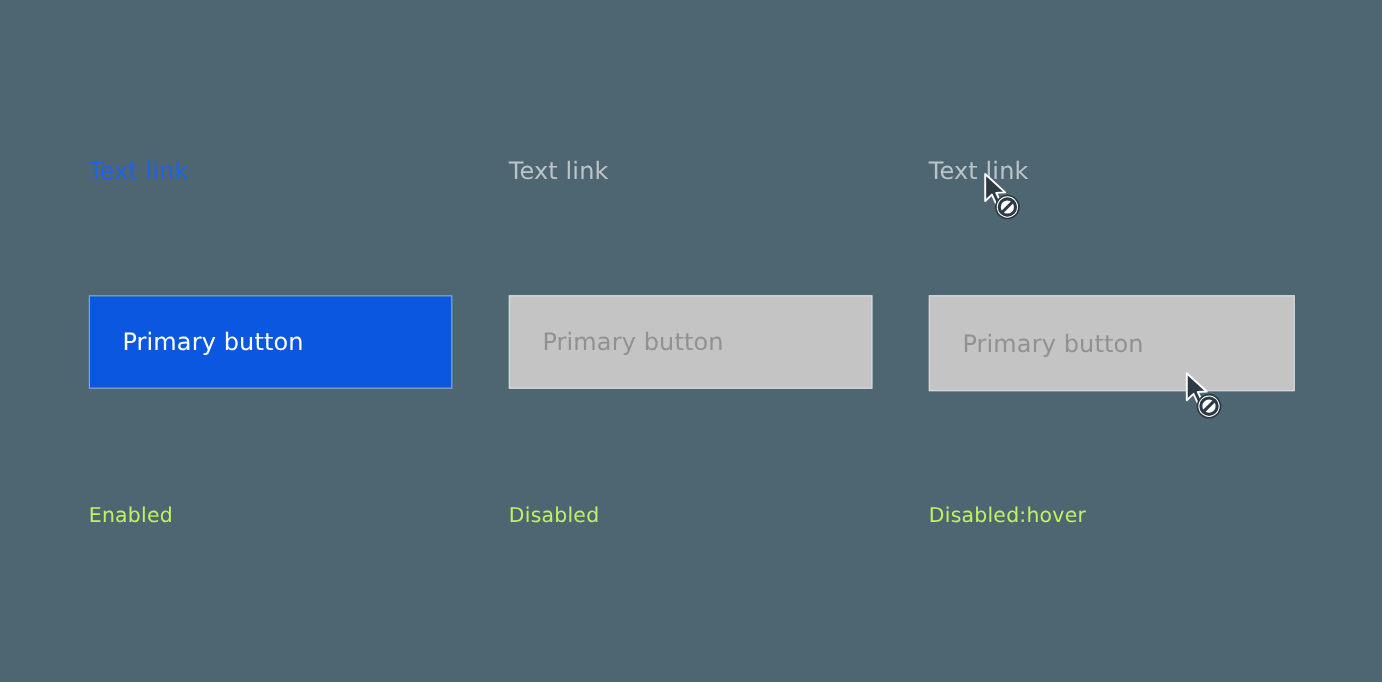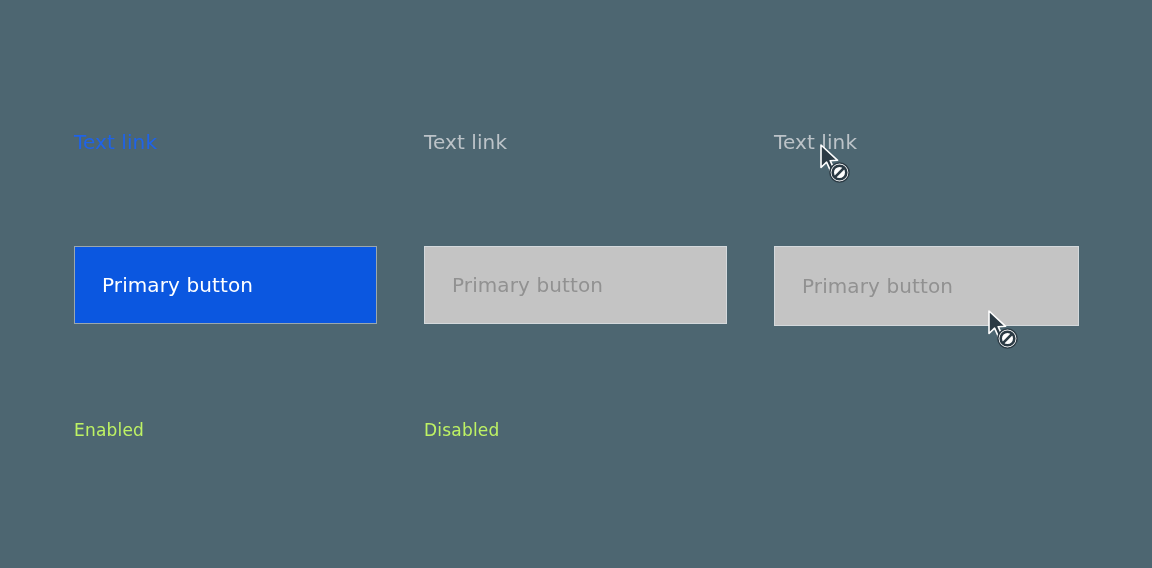--- a/index.html
+++ b/index.html
@@ -135,20 +135,21 @@
 
     <div class="caption">Disabled</div>
   </div>
 
   <div class="column col-3">
 
     <span class="text-link disabled">Text link</span>
 
     <button type="button" class="primary-button disabled col3-size" disabled="">Primary button</button>
 
+    <div class="caption">Disabled:hover</div>
   </div>
 
   <div class="cursor cursor-link">
     <svg width="42" height="42" viewBox="0 0 42 42" xmlns="http://www.w3.org/2000/svg">
 
       <path d="M3 1 L3 23.5 L8.6 18.2 L12.4 26.6 L16.0 24.9 L12.2 16.7 L19.6 16.3 Z" fill="#2b3a44" stroke="#ffffff" stroke-width="1.6" stroke-linejoin="round"></path>
 
       <circle cx="21.5" cy="28.5" r="9.6" fill="#ffffff" stroke="#2b3a44" stroke-width="1.4"></circle>
       <circle cx="21.5" cy="28.5" r="6.8" fill="none" stroke="#2b3a44" stroke-width="2.6"></circle>
       <line x1="16.7" y1="33.3" x2="26.3" y2="23.7" stroke="#2b3a44" stroke-width="2.6"></line>

